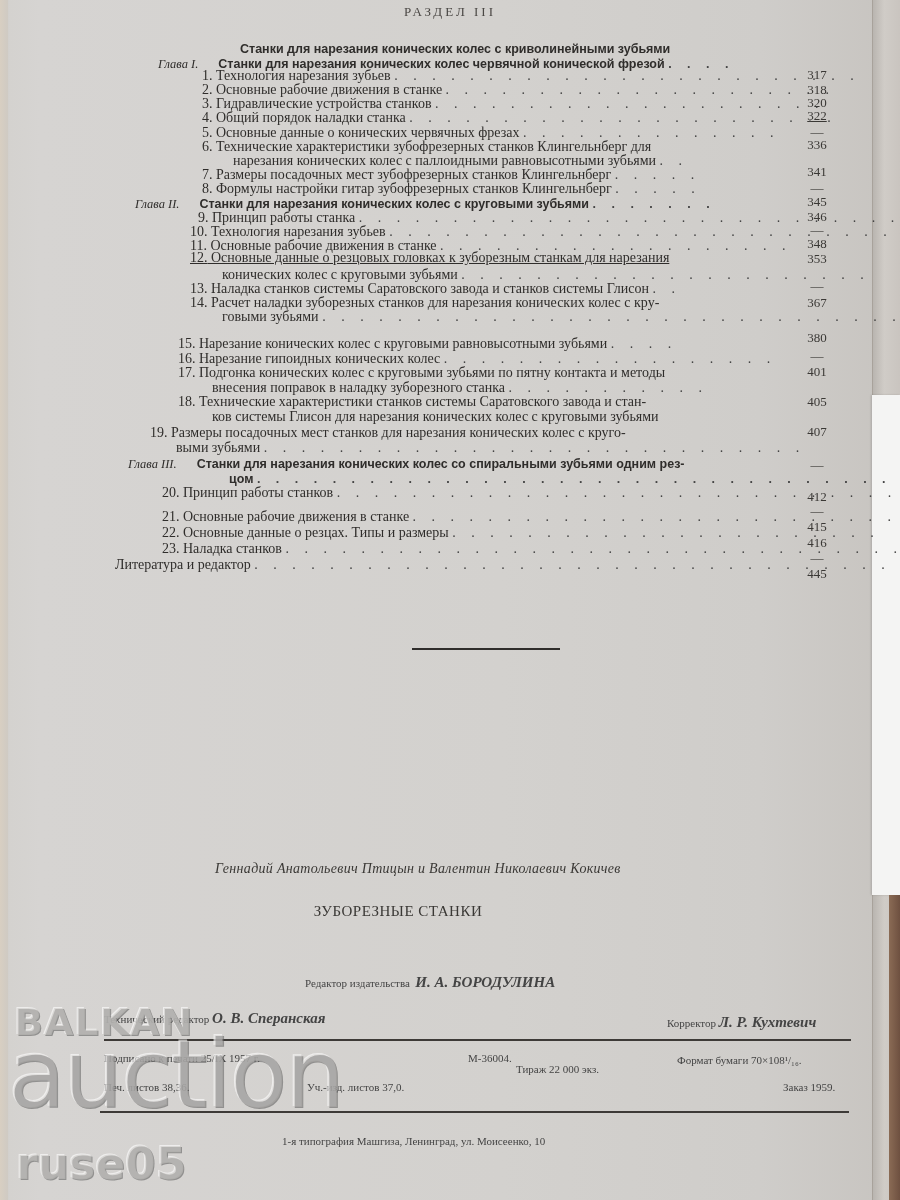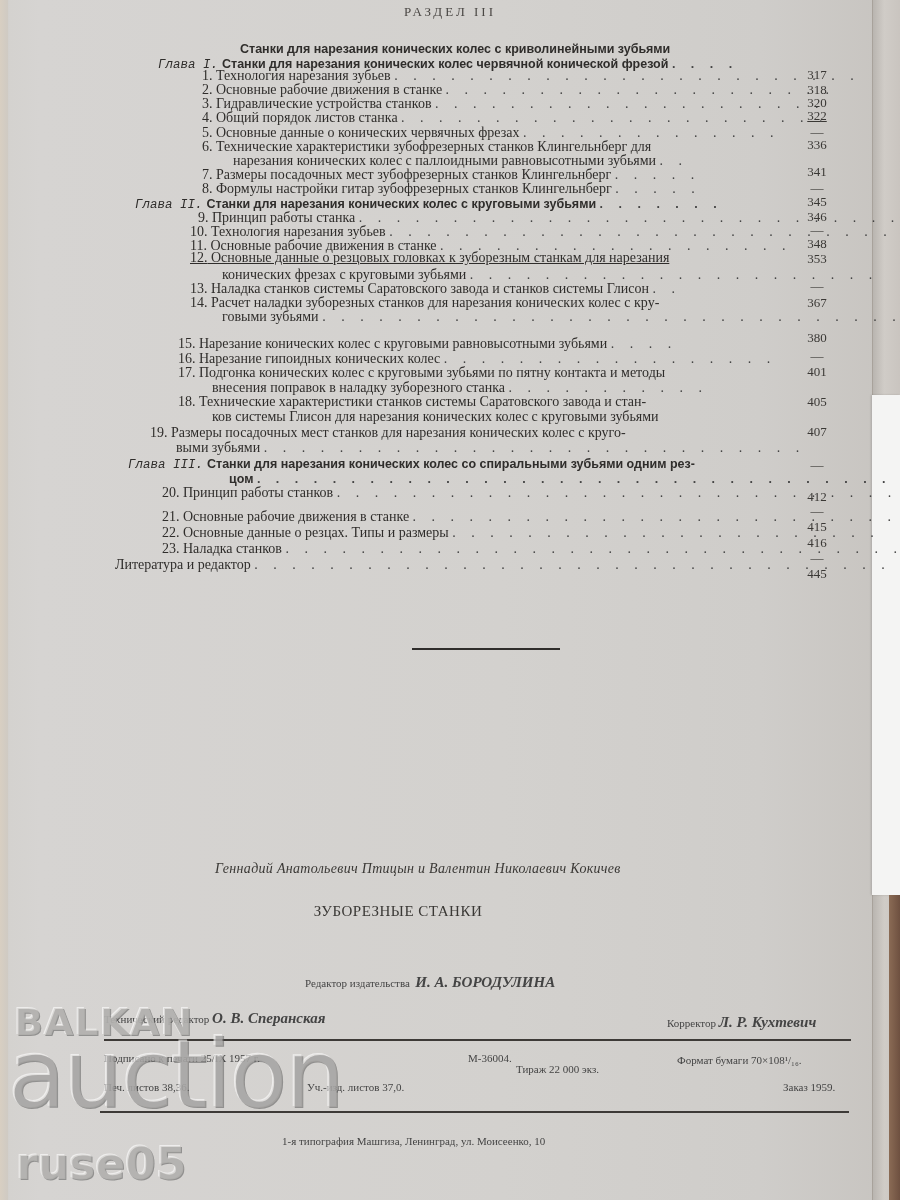--- a/index.html
+++ b/index.html
@@ -29,21 +29,21 @@
     }
     .section-title {
       position: absolute; left: 0; width: 900px; top: 4px; text-align: center;
       font-size: 13px; letter-spacing: 3px; color: #4a4744;
     }
     .toc-row {
       position: absolute; font-size: 14px; line-height: 14px; white-space: nowrap;
       color: #2f2d2b;
     }
     .toc-row.bold { font-weight: bold; font-family: "Liberation Sans Narrow", "Liberation Sans", sans-serif; font-size: 12.5px; }
-    .toc-row .lead { font-style: italic; font-weight: normal; margin-right: 4px; font-family: Liberation Mono, monospace; }
+    .toc-row .lead { font-style: italic; font-weight: normal; margin-right: 20px; font-family: Liberation Serif, serif; }
     .dots { letter-spacing: 6px; color: #444; }
     .pg {
       position: absolute; font-size: 13px; width: 40px; text-align: center; color: #3a3835;
     }
     .divider {
       position: absolute; left: 412px; top: 648px; width: 148px; height: 2px; background: #2f2d2b;
     }
     .authors {
       position: absolute; left: 215px; top: 861px; font-style: italic; font-size: 14px; color: #3a3835;
       letter-spacing: 0.3px;
@@ -75,21 +75,21 @@
 
   <div class="toc-row" style="left:202px;top:69px;"><span>1.</span> <span>Технология нарезания зубьев</span> <span class="dots">. . . . . . . . . . . . . . . . . . . . . . . . .</span></div>
   <div class="pg" style="left:797px;top:82px;">318</div>
 
   <div class="toc-row" style="left:202px;top:83px;"><span>2.</span> <span>Основные рабочие движения в станке</span> <span class="dots">. . . . . . . . . . . . . . . . . . . . .</span></div>
   <div class="pg" style="left:797px;top:95px;">320</div>
 
   <div class="toc-row" style="left:202px;top:97px;"><span>3.</span> <span>Гидравлические устройства станков</span> <span class="dots">. . . . . . . . . . . . . . . . . . . . .</span></div>
   <div class="pg" style="left:797px;top:108px;text-decoration:underline;">322</div>
 
-  <div class="toc-row" style="left:202px;top:111px;"><span>4.</span> <span>Общий порядок листов станка</span> <span class="dots">. . . . . . . . . . . . . . . . . . . . . . .</span></div>
+  <div class="toc-row" style="left:202px;top:111px;"><span>4.</span> <span>Общий порядок наладки станка</span> <span class="dots">. . . . . . . . . . . . . . . . . . . . . . .</span></div>
   <div class="pg" style="left:797px;top:124px;">—</div>
 
   <div class="toc-row" style="left:202px;top:126px;"><span>5.</span> <span>Основные данные о конических червячных фрезах</span> <span class="dots">. . . . . . . . . . . . . .</span></div>
   <div class="pg" style="left:797px;top:137px;">336</div>
 
   <div class="toc-row" style="left:202px;top:140px;"><span>6.</span> <span>Технические характеристики зубофрезерных станков Клингельнберг для</span></div>
   <div class="toc-row" style="left:233px;top:154px;"><span>нарезания конических колес с паллоидными равновысотными зубьями</span> <span class="dots">. .</span></div>
   <div class="pg" style="left:797px;top:164px;">341</div>
 
   <div class="toc-row" style="left:202px;top:168px;"><span>7.</span> <span>Размеры посадочных мест зубофрезерных станков Клингельнберг</span> <span class="dots">. . . . .</span></div>
@@ -104,21 +104,21 @@
   <div class="toc-row" style="left:198px;top:211px;"><span>9.</span> <span>Принцип работы станка</span> <span class="dots">. . . . . . . . . . . . . . . . . . . . . . . . . . . . . . . . .</span></div>
   <div class="pg" style="left:797px;top:222px;">—</div>
 
   <div class="toc-row" style="left:190px;top:225px;"><span>10.</span> <span>Технология нарезания зубьев</span> <span class="dots">. . . . . . . . . . . . . . . . . . . . . . . . . . .</span></div>
   <div class="pg" style="left:797px;top:236px;">348</div>
 
   <div class="toc-row" style="left:190px;top:239px;"><span>11.</span> <span>Основные рабочие движения в станке</span> <span class="dots">. . . . . . . . . . . . . . . . . . .</span></div>
   <div class="pg" style="left:797px;top:251px;">353</div>
 
   <div class="toc-row" style="left:190px;top:251px;text-decoration:underline;"><span>12.</span> <span>Основные данные о резцовых головках к зуборезным станкам для нарезания</span></div>
-  <div class="toc-row" style="left:222px;top:268px;"><span>конических фрезах с круговыми зубьями</span> <span class="dots">. . . . . . . . . . . . . . . . . . . . . .</span></div>
+  <div class="toc-row" style="left:222px;top:268px;"><span>конических колес с круговыми зубьями</span> <span class="dots">. . . . . . . . . . . . . . . . . . . . . .</span></div>
   <div class="pg" style="left:797px;top:278px;">—</div>
 
   <div class="toc-row" style="left:190px;top:282px;"><span>13.</span> <span>Наладка станков системы Саратовского завода и станков системы Глисон</span> <span class="dots">. .</span></div>
   <div class="pg" style="left:797px;top:295px;">367</div>
 
   <div class="toc-row" style="left:190px;top:296px;"><span>14.</span> <span>Расчет наладки зуборезных станков для нарезания конических колес с кру-</span></div>
   <div class="toc-row" style="left:222px;top:310px;"><span>говыми зубьями</span> <span class="dots">. . . . . . . . . . . . . . . . . . . . . . . . . . . . . . . . . . .</span></div>
   <div class="pg" style="left:797px;top:330px;">380</div>
 
   <div class="toc-row" style="left:178px;top:337px;"><span>15.</span> <span>Нарезание конических колес с круговыми равновысотными зубьями</span> <span class="dots">. . . .</span></div>

